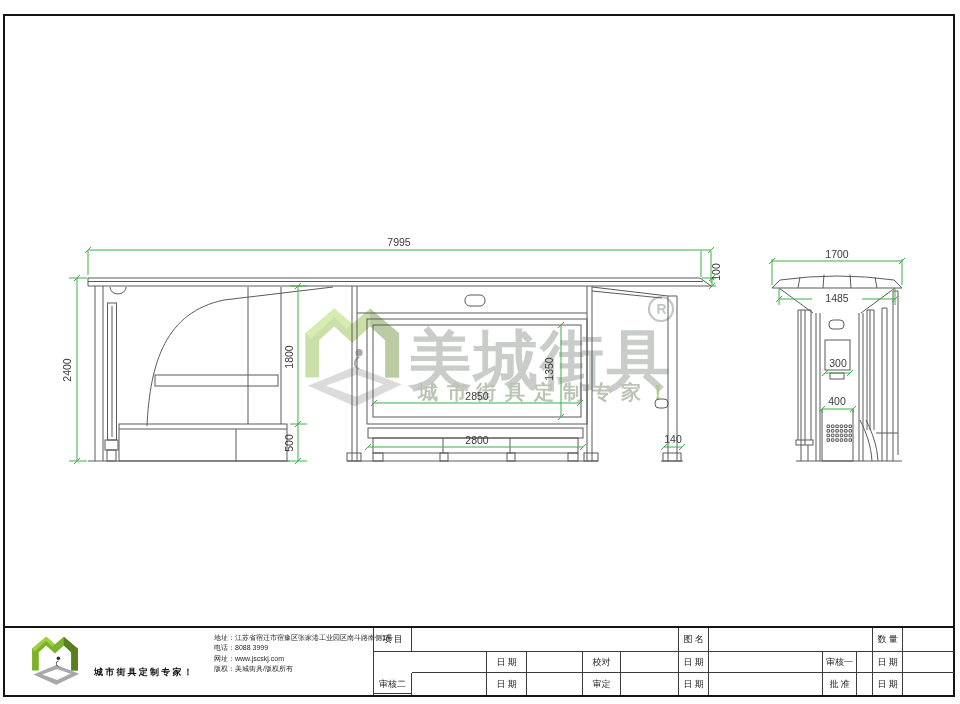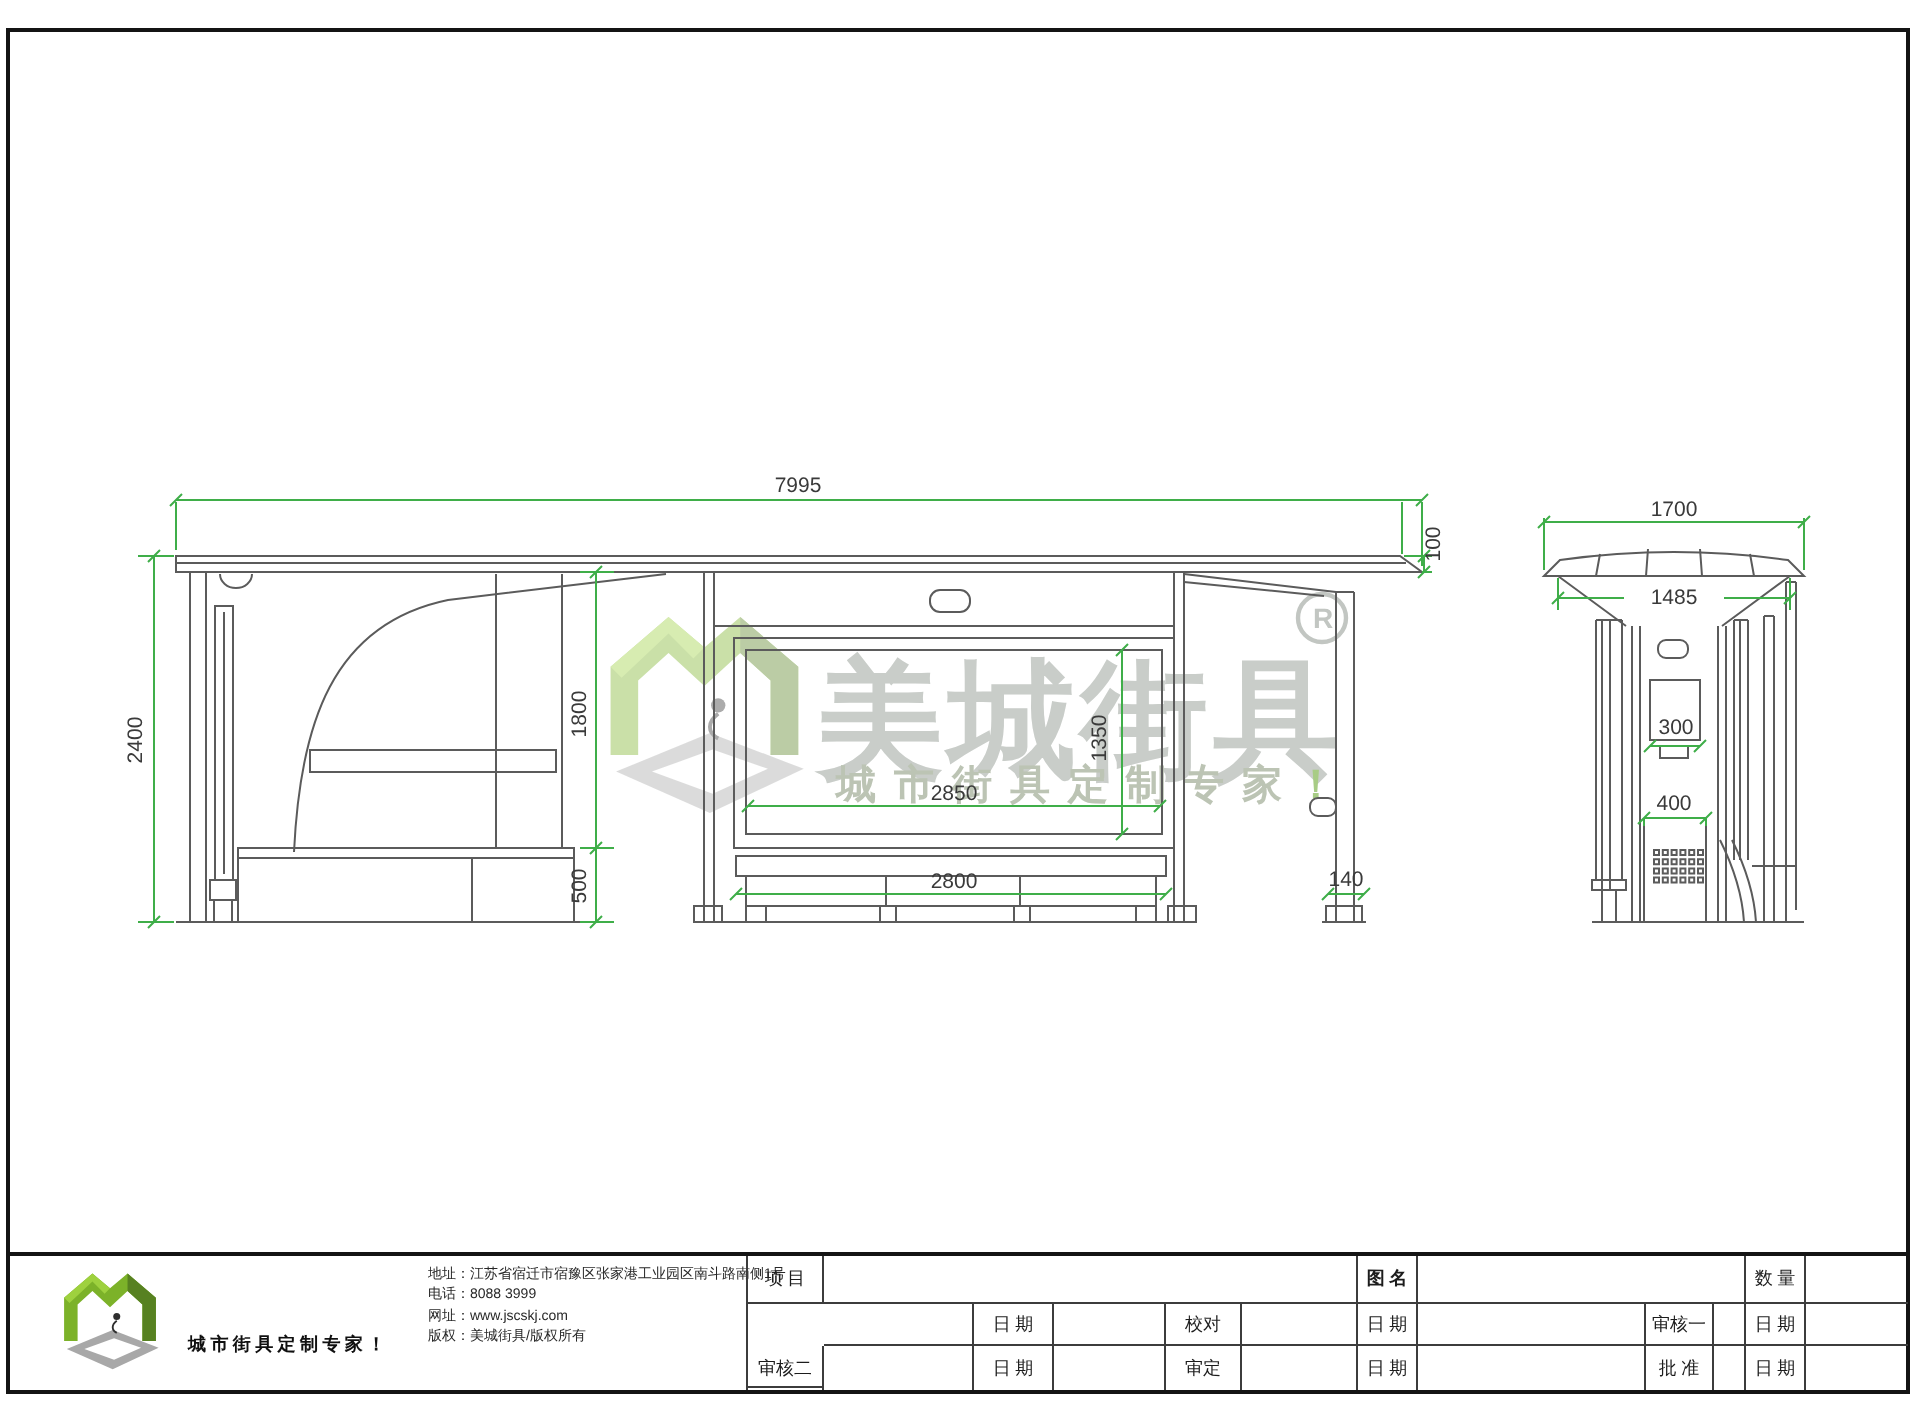--- a/index.html
+++ b/index.html
@@ -199,21 +199,21 @@
     <div class="row">
         <span>版权：</span>
         <span>美城街具/版权所有</span>
       </div>
   </div>
 
   <div class="tblock">
 
     <div class="tc" style="grid-column:1;grid-row:1;">项 目</div>
     <div class="tc" style="grid-column:2 / span 5;grid-row:1;"></div>
-    <div class="tc" style="grid-column:7;grid-row:1;font-weight:bold;">图 名</div>
+    <div class="tc" style="grid-column:7;grid-row:1;">图 名</div>
     <div class="tc" style="grid-column:8 / span 3;grid-row:1;"></div>
     <div class="tc" style="grid-column:11;grid-row:1;">数 量</div>
     <div class="tc last-col" style="grid-column:12;grid-row:1;"></div>
 
     <div class="tc" style="grid-column:1;grid-row:2;margin-top:41px;">设 计</div>
     <div class="tc" style="grid-column:2;grid-row:2;"></div>
     <div class="tc" style="grid-column:3;grid-row:2;">日 期</div>
     <div class="tc" style="grid-column:4;grid-row:2;"></div>
     <div class="tc" style="grid-column:5;grid-row:2;">校对</div>
     <div class="tc" style="grid-column:6;grid-row:2;"></div>

